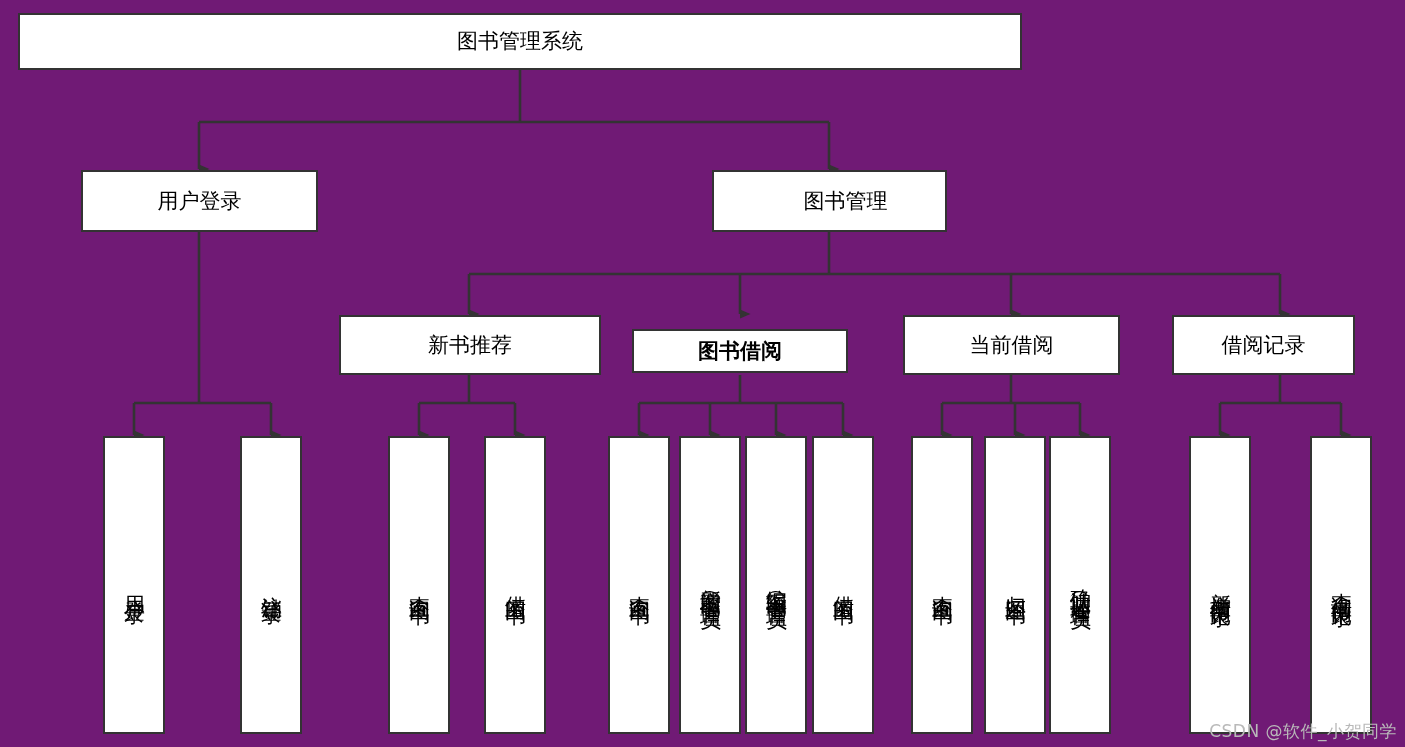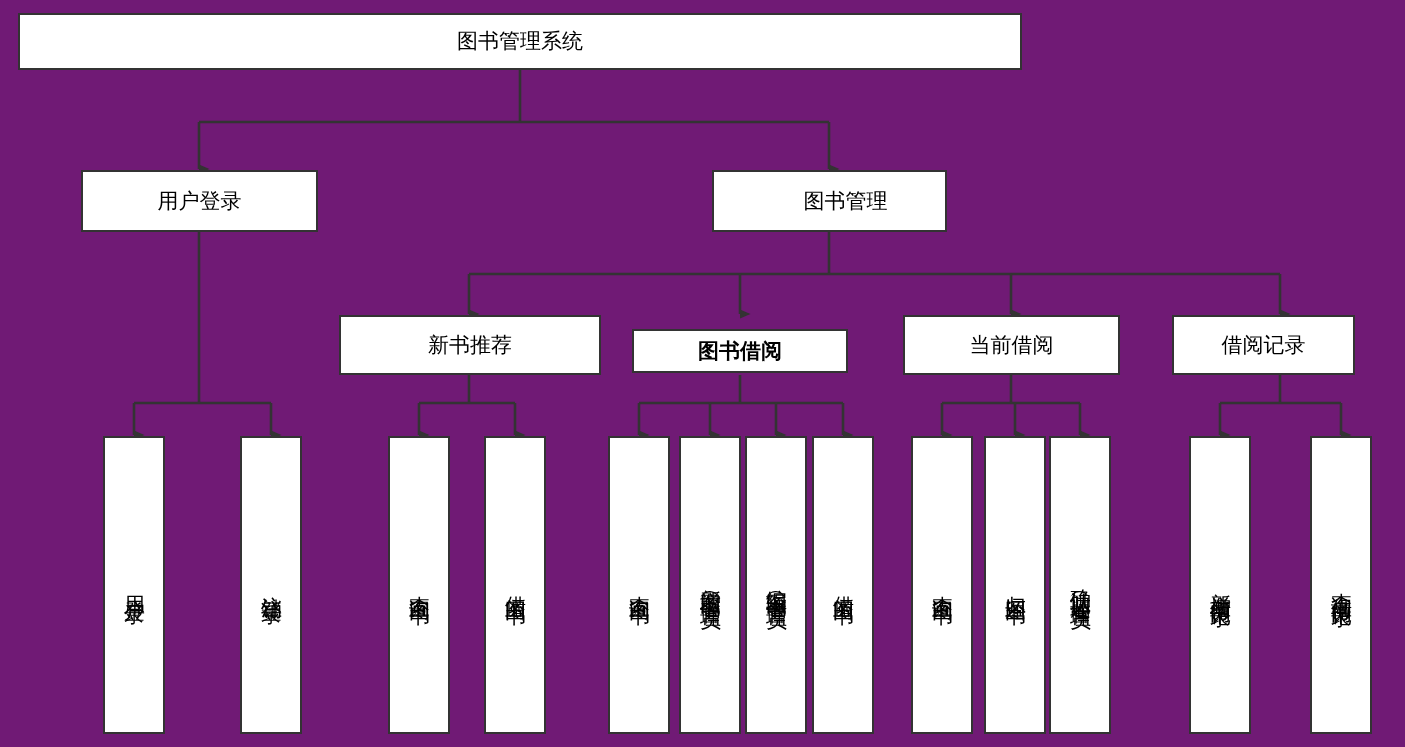--- a/index.html
+++ b/index.html
@@ -169,13 +169,14 @@
         <span class="lbl">确认归还（管理员）</span>
       </div>
       <div class="node v" style="left: 1189px; top: 436px; width: 62px; height: 298px;">
         <span class="lbl">新增借阅记录</span>
       </div>
       <div class="node v" style="left: 1310px; top: 436px; width: 62px; height: 298px;">
         <span class="lbl">查询借阅记录</span>
       </div>
     </div>
 
+  <div id="watermark">CSDN @软件_小贺同学</div>
 </div>
 
 </body></html>

